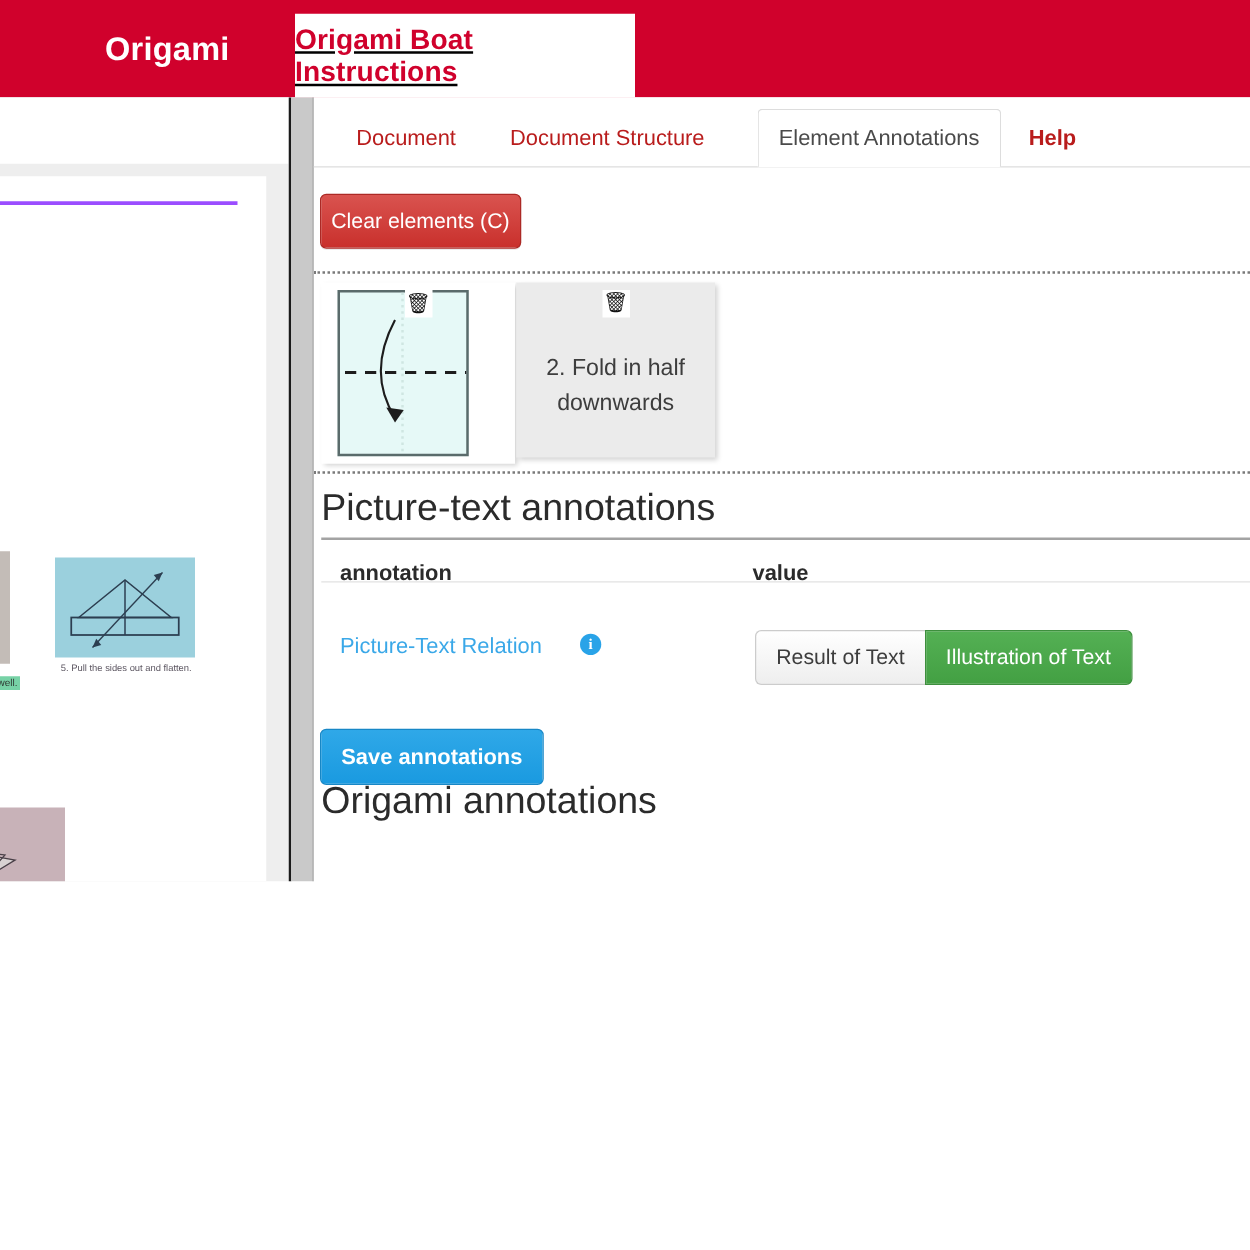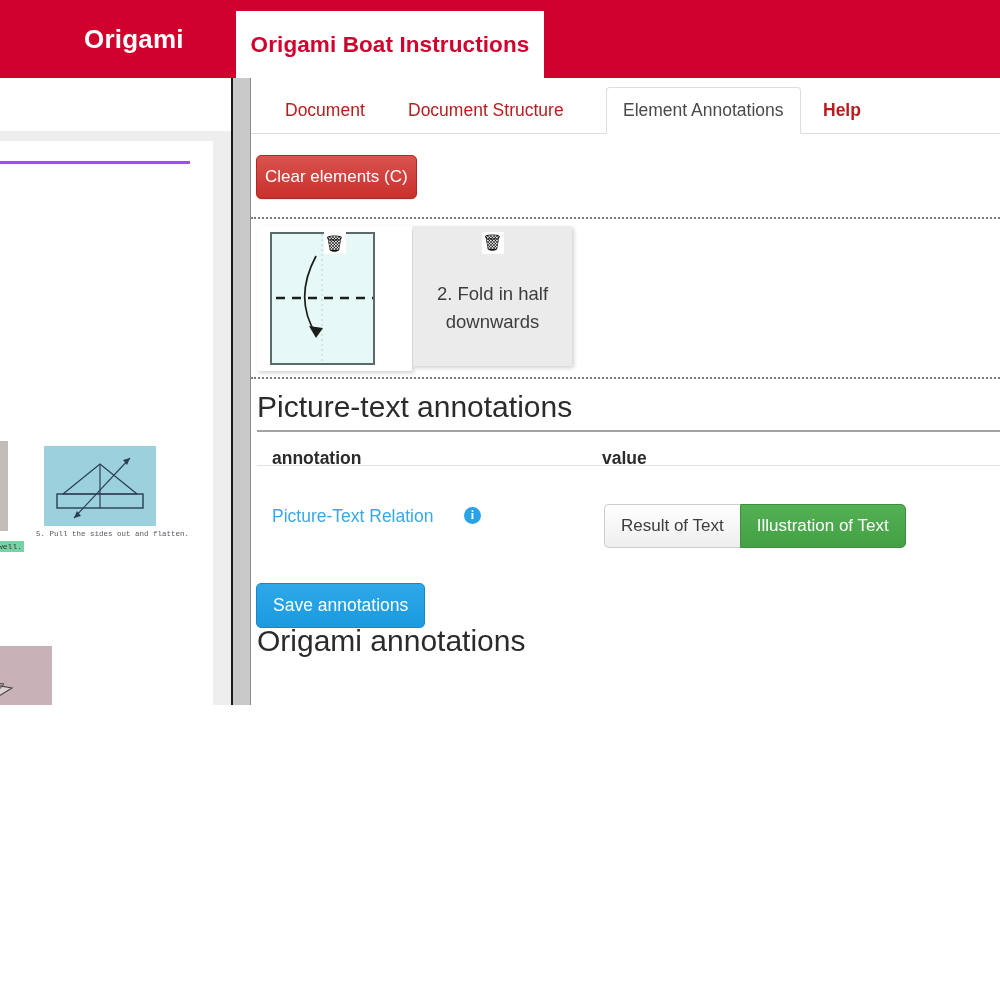--- a/index.html
+++ b/index.html
@@ -18,23 +18,23 @@
     background:#d0012c;
   }
   .brand {
     position:absolute; left:84px; top:0; height:78px;
     display:flex; align-items:center;
     color:#ffffff; font-size:26px; font-weight:700;
     letter-spacing:.2px;
   }
   .doctab {
     position:absolute; left:236px; top:11px;
-    width:308px; height:67px;
-    background:#ffffff;
-    display:flex; align-items:center; justify-content:center;
+    width:272px; height:67px;
+    background:#ffffff;
+    display:flex; align-items:center; justify-content:flex-start;text-decoration:underline;
   }
   .doctab-label {
     color:#d0012c; font-size:22.5px; font-weight:700;
     letter-spacing:.1px;
   }
 
   
   .below {
     position:absolute; left:0; top:78px; width:1000px; height:922px;
     background:#ffffff;
@@ -45,21 +45,20 @@
     position:absolute; left:0; top:0; width:231px; height:627px;
     background:#eeeeee;
     overflow:hidden;
   }
   .left-top-white {
     position:absolute; left:0; top:0; width:231px; height:53px; background:#ffffff;
   }
   .doc-page {
     position:absolute; left:0; top:63px; width:213px; height:564px;
     background:#ffffff;
-    font-family:Liberation Mono, monospace;
   }
   .purple-rule {
     position:absolute; left:0; top:20px; width:190px; height:3px;
     background:#9b4dff;
   }
   .fig-blue {
     position:absolute; left:44px; top:305px; width:112px; height:80px;
     background:#9bd0dd;
   }
   .fig-blue-cap {
@@ -204,21 +203,21 @@
     background:linear-gradient(#54b054,#43a043);
     color:#ffffff;
     border-color:#3d8f3d; border-radius:0 5px 5px 0;
   }
 
   .btn-save {
     position:absolute; left:5px; top:505px;
     padding:11px 16px;
     background:linear-gradient(#2fa8e8,#1a9ae0);
     border:1px solid #1787c6; border-radius:5px;
-    color:#ffffff; font-size:17.5px; font-weight:400; cursor:pointer;
+    color:#ffffff; font-size:17.5px; font-weight:700; cursor:pointer;
   }
   .h-exist {
     position:absolute; left:6px; top:546px;
     font-size:30px; color:#2b2b2b;
   }
 </style>
 </head>
 <body>
 
 <div id="app">

